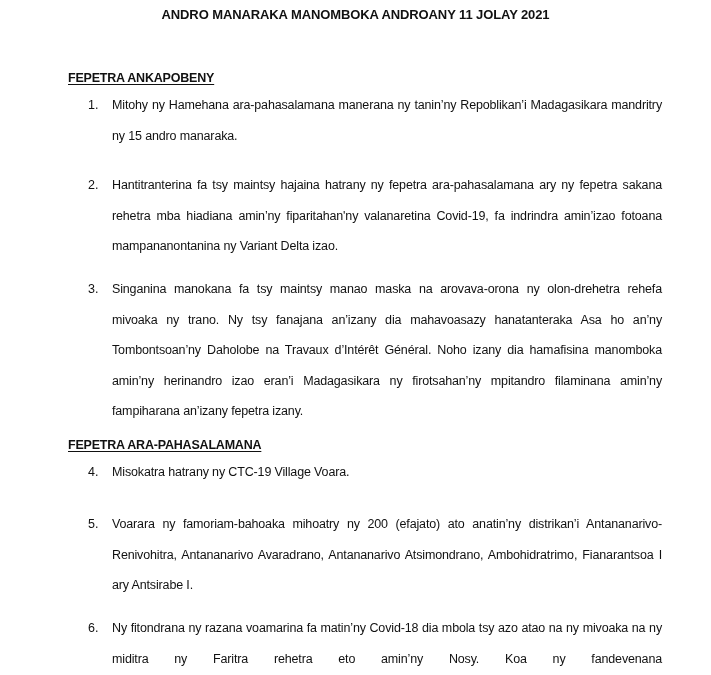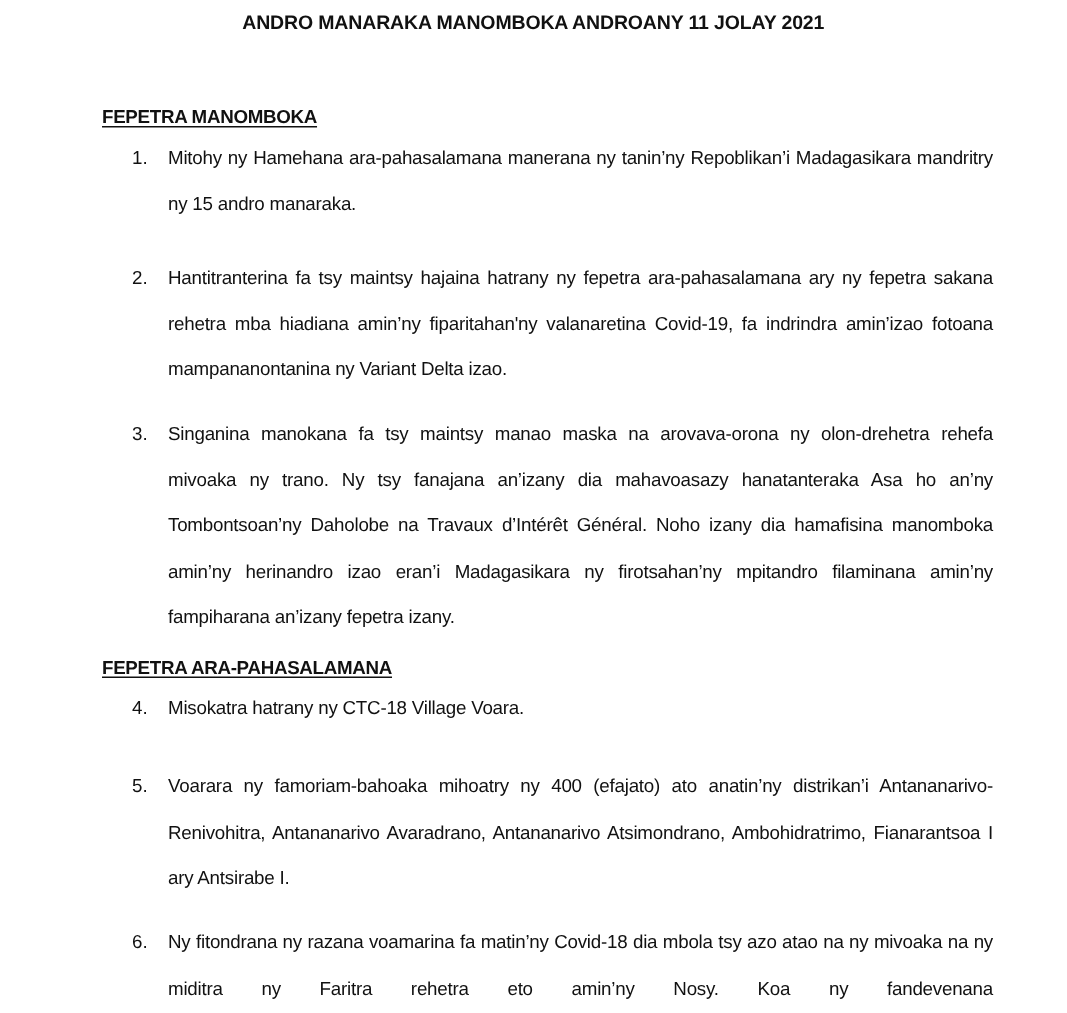--- a/index.html
+++ b/index.html
@@ -63,47 +63,47 @@
       text-align-last: justify;
     }
   </style>
 </head>
 <body>
 
 <div class="page">
 
   <div class="title">ANDRO MANARAKA MANOMBOKA ANDROANY 11 JOLAY 2021</div>
 
-  <div class="section-heading" style="top:71px;">FEPETRA MANOMBOKA</div>
+  <div class="section-heading" style="top:71px;">FEPETRA ANKAPOBENY</div>
 
   <div class="item" style="top:90px;">
     <span class="item-num">1.</span>
     <span class="item-text">Mitohy ny Hamehana ara-pahasalamana manerana ny tanin’ny Repoblikan’i Madagasikara mandritry ny 15 andro manaraka.</span>
   </div>
 
   <div class="item" style="top:170px;">
     <span class="item-num">2.</span>
     <span class="item-text">Hantitranterina fa tsy maintsy hajaina hatrany ny fepetra ara-pahasalamana ary ny fepetra sakana rehetra mba hiadiana amin’ny fiparitahan'ny valanaretina Covid-19, fa indrindra amin’izao fotoana mampananontanina ny Variant Delta izao.</span>
   </div>
 
   <div class="item" style="top:274px;">
     <span class="item-num">3.</span>
     <span class="item-text">Singanina manokana fa tsy maintsy manao maska na arovava-orona ny olon-drehetra rehefa mivoaka ny trano. Ny tsy fanajana an’izany dia mahavoasazy hanatanteraka Asa ho an’ny Tombontsoan’ny Daholobe na Travaux d’Intérêt Général. Noho izany dia hamafisina manomboka amin’ny herinandro izao eran’i Madagasikara ny firotsahan’ny mpitandro filaminana amin’ny fampiharana an’izany fepetra izany.</span>
   </div>
 
   <div class="section-heading" style="top:438px;text-decoration:underline;">FEPETRA ARA-PAHASALAMANA</div>
 
   <div class="item" style="top:457px;">
     <span class="item-num">4.</span>
-    <span class="item-text">Misokatra hatrany ny CTC-18 Village Voara.</span>
+    <span class="item-text">Misokatra hatrany ny CTC-19 Village Voara.</span>
   </div>
 
   <div class="item" style="top:509px;">
     <span class="item-num">5.</span>
-    <span class="item-text">Voarara ny famoriam-bahoaka mihoatry ny 400 (efajato) ato anatin’ny distrikan’i Antananarivo-Renivohitra, Antananarivo Avaradrano, Antananarivo Atsimondrano, Ambohidratrimo, Fianarantsoa I ary Antsirabe I.</span>
+    <span class="item-text">Voarara ny famoriam-bahoaka mihoatry ny 200 (efajato) ato anatin’ny distrikan’i Antananarivo-Renivohitra, Antananarivo Avaradrano, Antananarivo Atsimondrano, Ambohidratrimo, Fianarantsoa I ary Antsirabe I.</span>
   </div>
 
   <div class="item" style="top:613px;">
     <span class="item-num">6.</span>
     <span class="item-text last-line-justify">Ny fitondrana ny razana voamarina fa matin’ny Covid-18 dia mbola tsy azo atao na ny mivoaka na ny miditra ny Faritra rehetra eto amin’ny Nosy. Koa ny fandevenana</span>
   </div>
 
 </div>
 
 </body></html>

